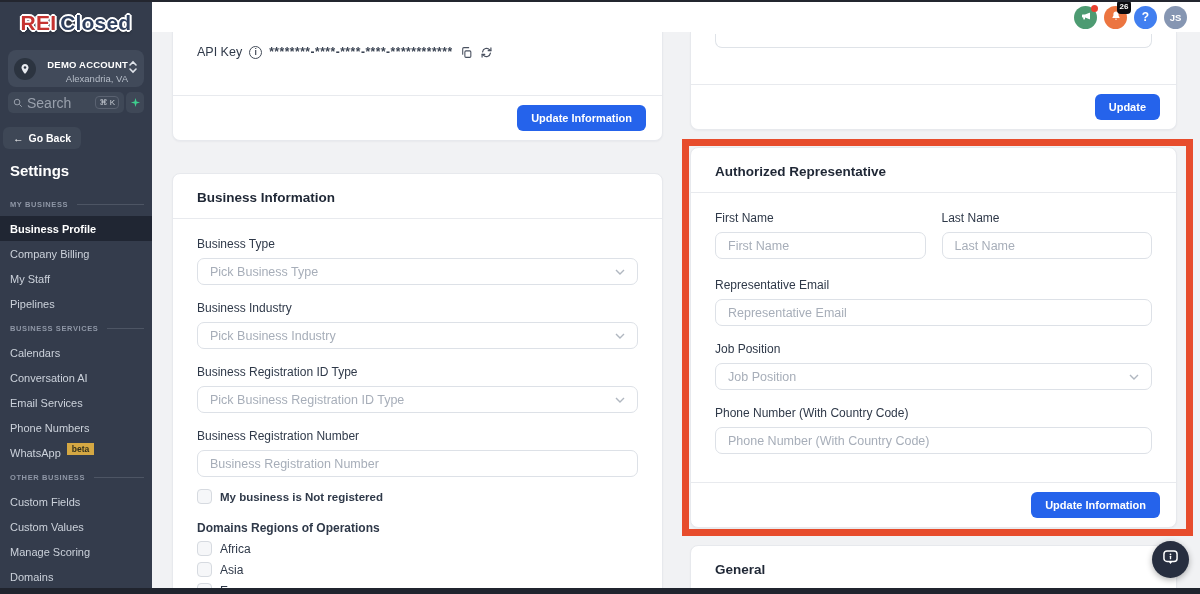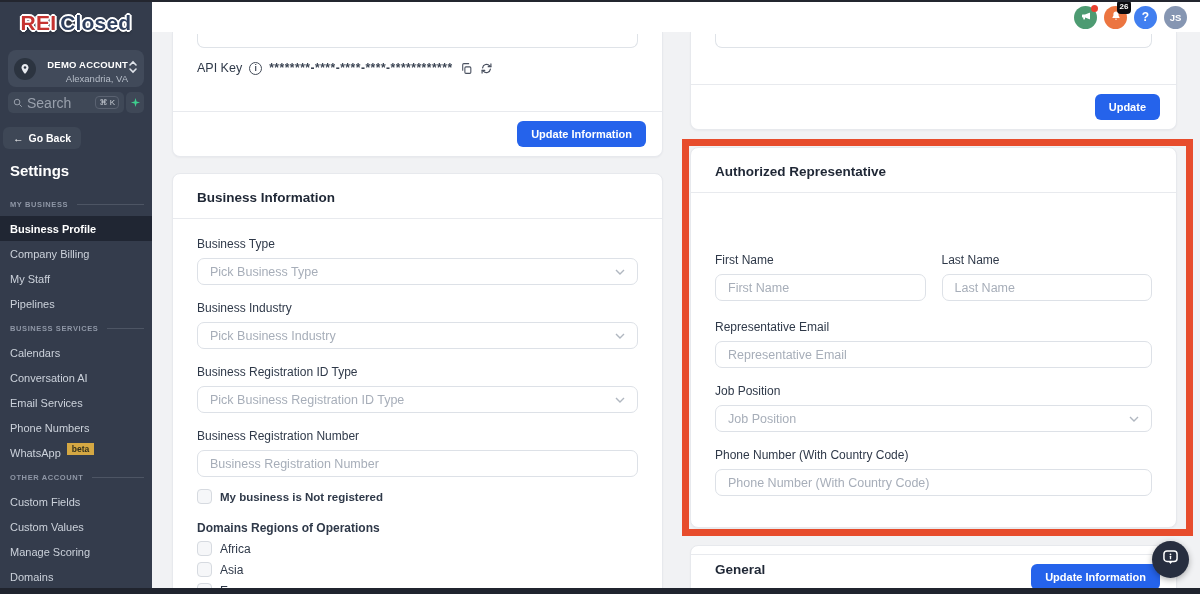--- a/index.html
+++ b/index.html
@@ -70,21 +70,21 @@
   .ghosticon{ cursor:pointer; display:flex; align-items:center;}
   .cbrow{ display:flex; align-items:center; gap:8px; margin:2px 0 0;}
   .cbox{ width:15px; height:15px; border:1px solid #d6dae0; background:#f6f7f9; border-radius:4px; flex:none; cursor:pointer;}
   .cbtext{ font-size:11.5px; font-weight:600; color:#2f3949;}
   .regions .cbrow{ margin-top:6px;}
   .regions .cbtext{ font-weight:400; font-size:12px;}
   .two-col{ display:flex; gap:16px;}
   .two-col .field{ flex:1;}
 
   .redbox{ position:absolute; left:682px; top:139px; width:511px; height:397px; border:7px solid #e74c2c; z-index:4; pointer-events:none;}
-  .redbox .card{ pointer-events:auto;gap:42px;}
+  .redbox .card{ pointer-events:auto;}
 
   .chatwidget{ position:absolute; left:1152px; top:541px; width:37px; height:37px; border-radius:50%; background:#272e3f; z-index:8; display:flex; align-items:center; justify-content:center; cursor:pointer; box-shadow:0 2px 6px rgba(0,0,0,.3);}
 </style>
 </head>
 <body>
 
 <div class="screen">
   <div class="edge-top"></div>
 
   <div class="sidebar">
@@ -171,21 +171,21 @@
         </div>
       <div class="nav-item">
           <span>Phone Numbers</span>
         </div>
       <div class="nav-item">
         <span>WhatsApp</span>
         <span class="beta">beta</span>
       </div>
 
       <div class="nav-header">
-          <span>OTHER ACCOUNT</span>
+          <span>OTHER BUSINESS</span>
           <i></i>
         </div>
       <div class="nav-item">
           <span>Custom Fields</span>
         </div>
       <div class="nav-item">
           <span>Custom Values</span>
         </div>
       <div class="nav-item">
           <span>Manage Scoring</span>
@@ -215,21 +215,21 @@
       <span class="nbadge">26</span>
     </div>
     <div class="cir blue">
         <span>?</span>
       </div>
     <div class="cir slate">
         <span>JS</span>
       </div>
   </div>
 
-  <div class="card cut-top" style="left:172px; top:32px; width:491px; height:125px;">
+  <div class="card cut-top" style="left:172px; top:16px; width:491px; height:125px;">
     <div class="remnant" style="margin-top:2px;"></div>
     <div class="apirow">
       <span class="apilabel">API Key</span>
       <i class="infoic">i</i>
       <span class="mask">********-****-****-****-************</span>
       <span class="ghosticon">
         <svg width="13" height="13" viewBox="0 0 24 24" fill="none" stroke="#4a5160" stroke-width="2" stroke-linecap="round">
             <rect x="9" y="9" width="11" height="12" rx="2"></rect>
             <path d="M5 15V5a2 2 0 012-2h9"></path>
           </svg>

